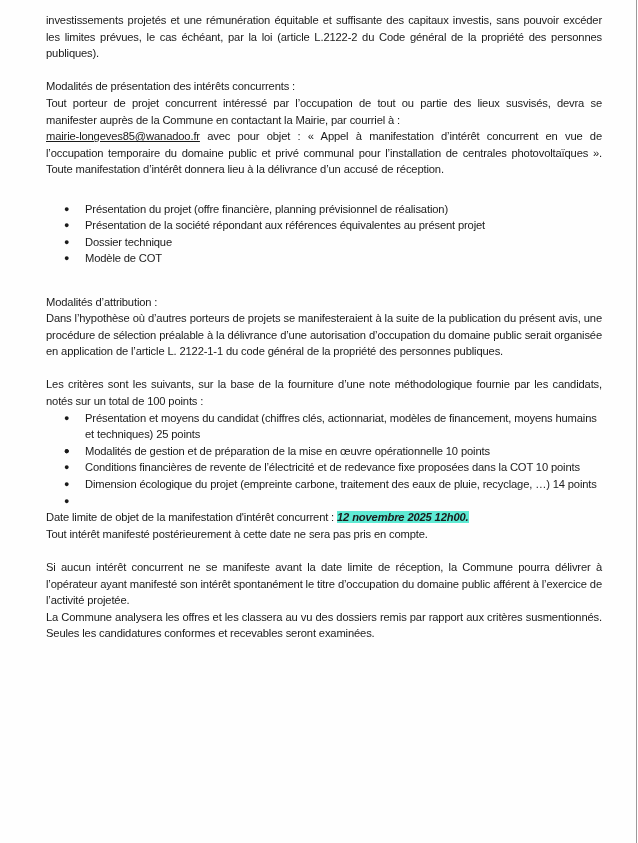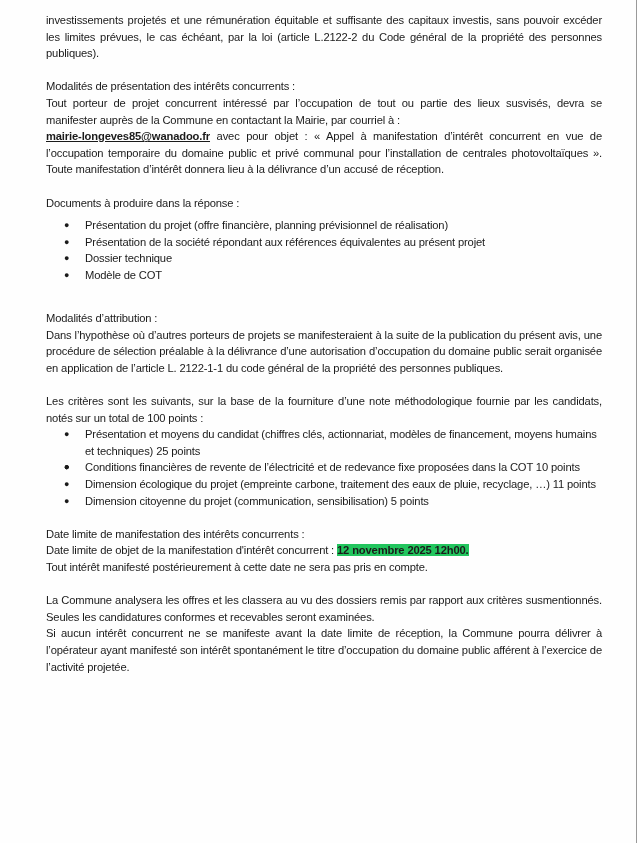--- a/index.html
+++ b/index.html
@@ -23,78 +23,76 @@
     .gap { height: 16.6px; }
     .gap-sm { height: 10px; }
     ul { margin: 0; padding: 0; list-style: none; }
     ul.docs { margin-top: 6px; }
     ul li {
       position: relative; padding-left: 39px; margin-left: 0;
     }
     ul li .bullet {
       position: absolute; left: 18px; top: 0; font-size: 9px;
     }
-    .email { text-decoration: underline; font-weight: bold; }
-    .deadline { font-weight: bold; background: #22c55e; }
+    .email { text-decoration: underline; }
+    .deadline { font-weight: bold; background: #5eead4; font-style: italic; }
   </style>
 </head>
 <body>
 
 <div class="page">
   <div class="content">
 
     <p class="justify">investissements projetés et une rémunération équitable et suffisante des capitaux investis, sans pouvoir excéder les limites prévues, le cas échéant, par la loi (article L.2122-2 du Code général de la propriété des personnes publiques).</p>
 
     <div class="gap"></div>
 
     <section>
       <p class="heading">Modalités de présentation des intérêts concurrents :</p>
       <p class="justify"><span>Tout porteur de projet concurrent intéressé par l’occupation de tout ou partie des lieux susvisés, devra se manifester auprès de la Commune en contactant la Mairie, par courriel à :</span><br><span class="email">mairie-longeves85@wanadoo.fr</span><span> avec pour objet : « Appel à manifestation d’intérêt concurrent en vue de l’occupation temporaire du domaine public et privé communal pour l’installation de centrales photovoltaïques ». Toute manifestation d’intérêt donnera lieu à la délivrance d’un accusé de réception.</span></p>
     </section>
 
     <div class="gap"></div>
 
     <section>
-      <p class="heading">Documents à produire dans la réponse :</p>
       <ul class="docs">
         <li><span class="bullet">●</span><span>Présentation du projet (offre financière, planning prévisionnel de réalisation)</span></li>
         <li><span class="bullet">●</span><span>Présentation de la société répondant aux références équivalentes au présent projet</span></li>
         <li><span class="bullet">●</span><span>Dossier technique</span></li>
         <li><span class="bullet">●</span><span>Modèle de COT</span></li>
       </ul>
     </section>
 
     <div class="gap"></div>
     <div class="gap-sm"></div>
 
     <section>
       <p class="heading">Modalités d’attribution :</p>
       <p class="justify">Dans l’hypothèse où d’autres porteurs de projets se manifesteraient à la suite de la publication du présent avis, une procédure de sélection préalable à la délivrance d’une autorisation d’occupation du domaine public serait organisée en application de l’article L. 2122-1-1 du code général de la propriété des personnes publiques.</p>
       <div class="gap"></div>
       <p class="justify">Les critères sont les suivants, sur la base de la fourniture d’une note méthodologique fournie par les candidats, notés sur un total de 100 points :</p>
       <ul>
         <li><span class="bullet">●</span><span>Présentation et moyens du candidat (chiffres clés, actionnariat, modèles de financement, moyens humains et techniques) 25 points</span></li>
         <li><span class="bullet">●</span></li>
         <li><span class="bullet">●</span></li>
+        <li><span class="bullet">●</span><span>Modalités de gestion et de préparation de la mise en œuvre opérationnelle 10 points</span></li>
+        <li><span class="bullet">●</span><span>Conditions financières de revente de l’électricité et de redevance fixe proposées dans la COT 10 points</span></li>
+        <li><span class="bullet">●</span><span>Dimension écologique du projet (empreinte carbone, traitement des eaux de pluie, recyclage, …) 14 points</span></li>
         <li><span class="bullet">●</span></li>
-        <li><span class="bullet">●</span><span>Conditions financières de revente de l’électricité et de redevance fixe proposées dans la COT 10 points</span></li>
-        <li><span class="bullet">●</span><span>Dimension écologique du projet (empreinte carbone, traitement des eaux de pluie, recyclage, …) 11 points</span></li>
-        <li><span class="bullet">●</span><span>Dimension citoyenne du projet (communication, sensibilisation) 5 points</span></li>
       </ul>
     </section>
 
     <div class="gap"></div>
 
     <section>
-      <p><span class="heading">Date limite de manifestation des intérêts concurrents</span><span> :</span></p>
       <p><span>Date limite de objet de la manifestation d'intérêt concurrent : </span><span class="deadline">12 novembre 2025 12h00.</span></p>
       <p>Tout intérêt manifesté postérieurement à cette date ne sera pas pris en compte.</p>
     </section>
 
     <div class="gap"></div>
 
     <section>
+      <p class="justify">Si aucun intérêt concurrent ne se manifeste avant la date limite de réception, la Commune pourra délivrer à l’opérateur ayant manifesté son intérêt spontanément le titre d’occupation du domaine public afférent à l’exercice de l’activité projetée.</p>
       <p class="justify">La Commune analysera les offres et les classera au vu des dossiers remis par rapport aux critères susmentionnés. Seules les candidatures conformes et recevables seront examinées.</p>
-      <p class="justify">Si aucun intérêt concurrent ne se manifeste avant la date limite de réception, la Commune pourra délivrer à l’opérateur ayant manifesté son intérêt spontanément le titre d’occupation du domaine public afférent à l’exercice de l’activité projetée.</p>
     </section>
 
   </div>
 </div>
 
 </body></html>

